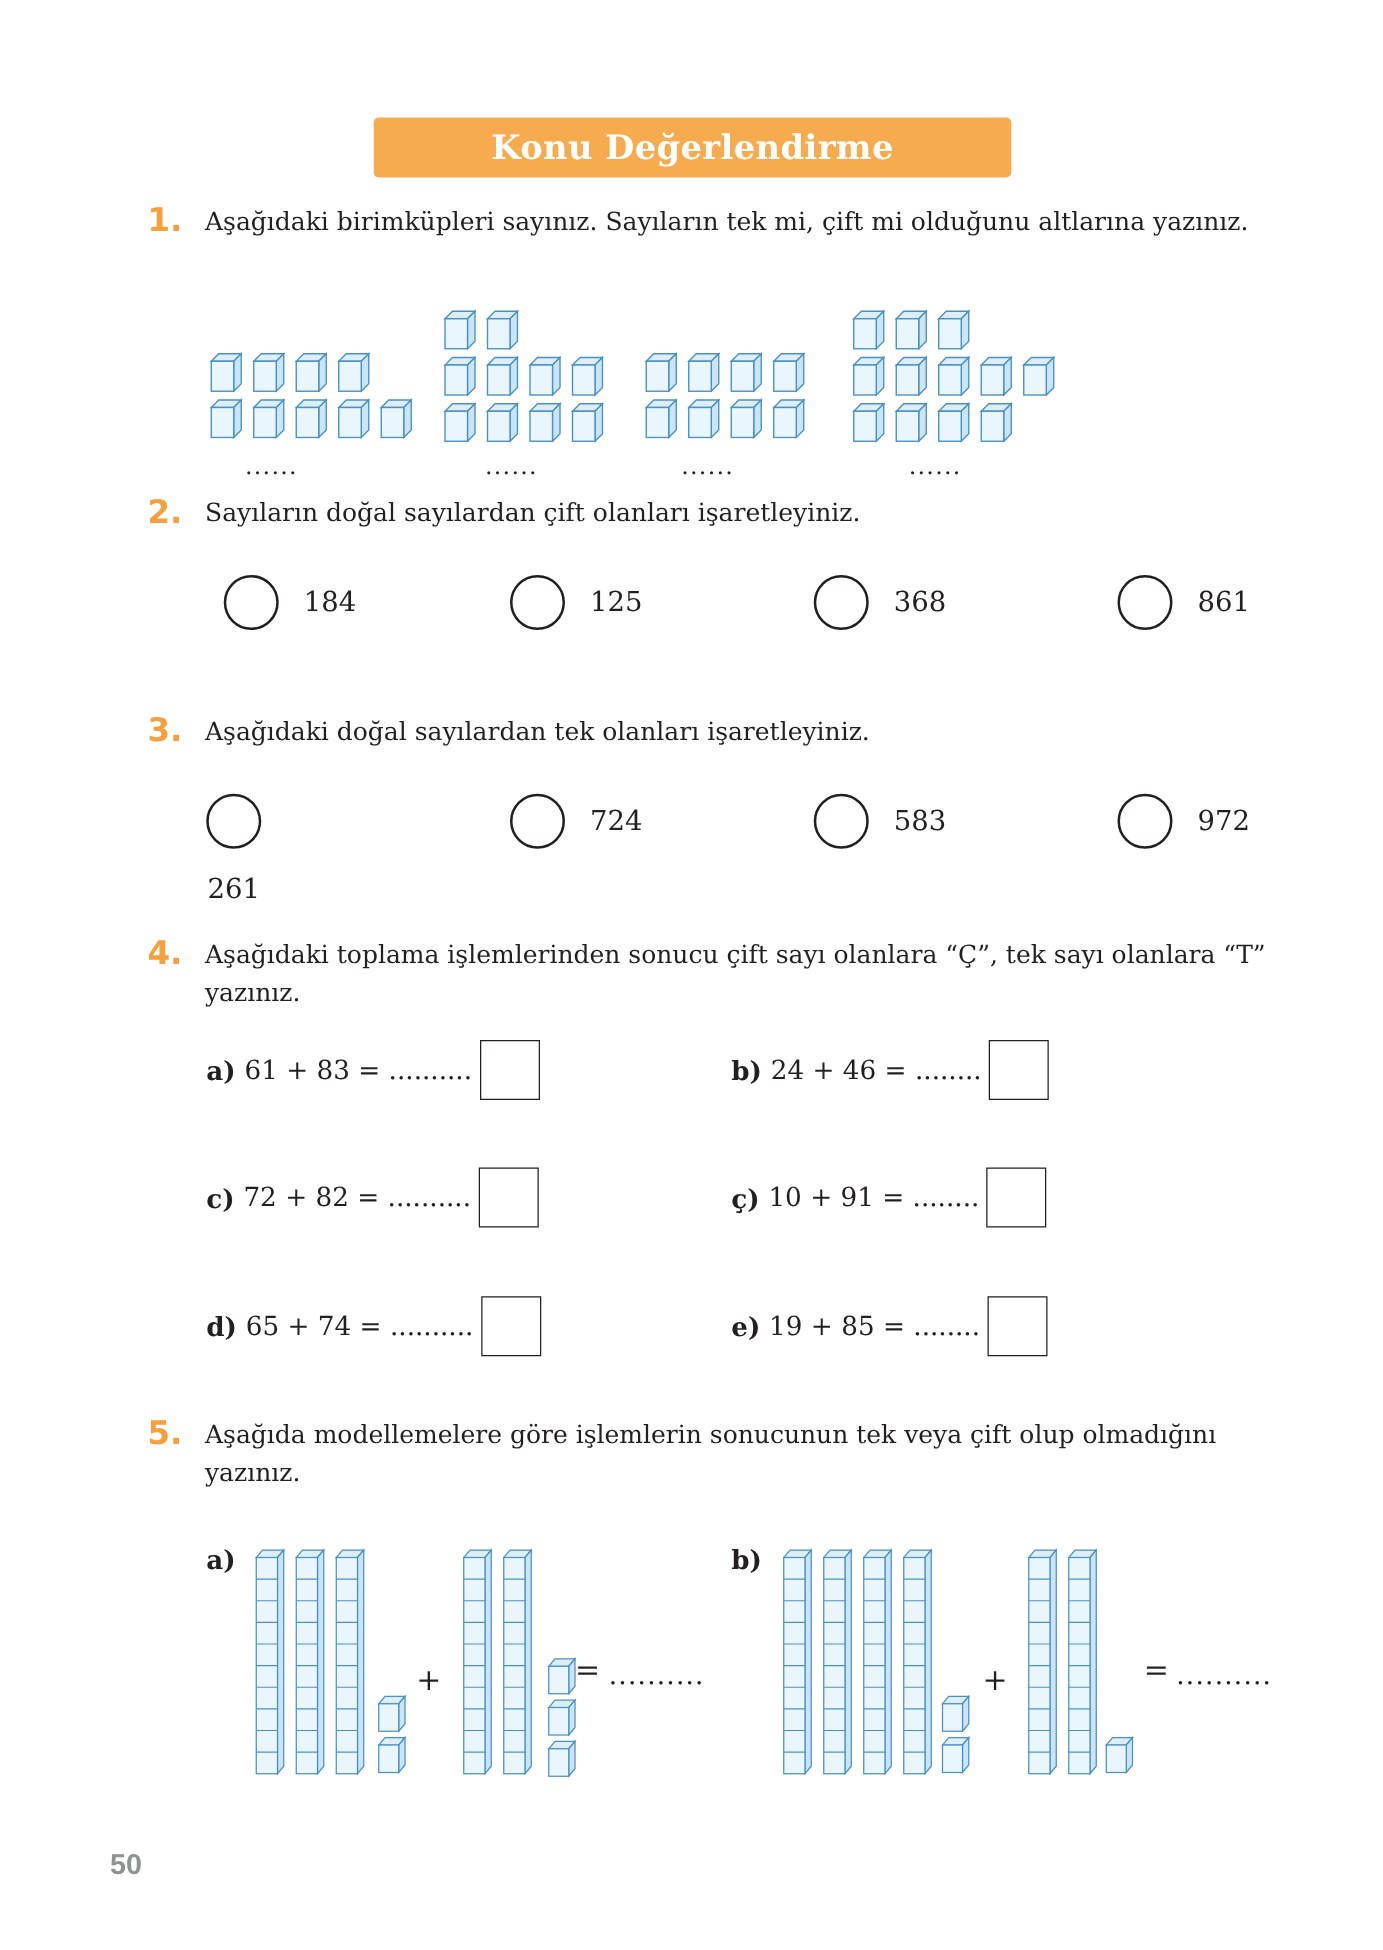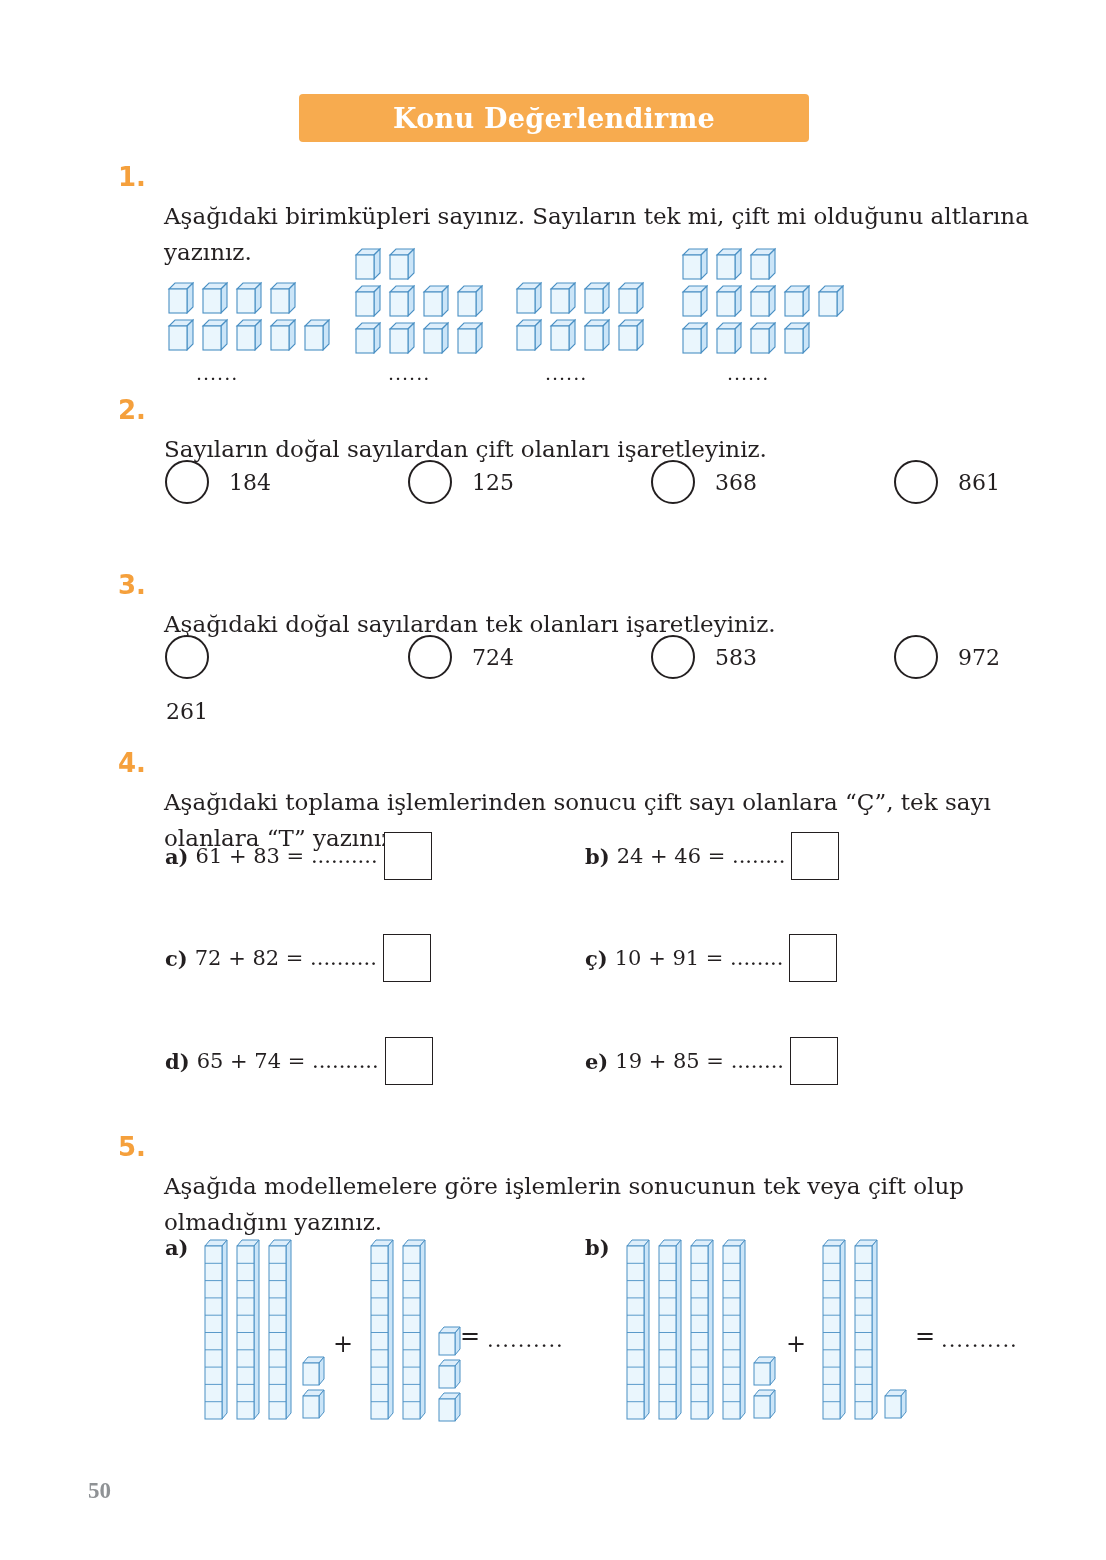--- a/index.html
+++ b/index.html
@@ -55,24 +55,23 @@
     width: 42px;
     text-align: left;
     font-family: "DejaVu Sans", sans-serif;
     font-weight: bold;
     font-size: 26px;
     color: #f5a03c;
   }
   .qtext {
     margin-left: 46px;
     font-family: "DejaVu Serif", serif;
-    font-size: 23px;
+    font-size: 20px;
     line-height: 1.55;
     color: #231f20;
-    margin-top: 37px;
   }
 
   
   .cubegroup {
     position: absolute;
   }
   .cuberow {
     display: flex;
     gap: 3px;
     margin-bottom: 3px;
@@ -171,21 +170,21 @@
     position: absolute;
     font-family: "DejaVu Serif", serif;
     font-size: 21px;
     letter-spacing: 1px;
   }
 
   .pagenum {
     position: absolute;
     left: 88px;
     top: 1478px;
-    font-family: Liberation Serif, serif;
+    font-family: Liberation Sans, sans-serif;
     font-weight: bold;
     font-size: 23px;
     color: #8f9295;
   }
 </style>
 </head>
 <body>
 
 <div class="page">
 
@@ -505,21 +504,21 @@
         </div>
     </div>
   </div>
   <span class="dots" style="left:727px; top:362px;">......</span>
 
   <div class="q" style="top:395px;">
     <span class="qnum">2.</span>
     <div class="qtext">Sayıların doğal sayılardan çift olanları işaretleyiniz.</div>
   </div>
   <div class="optrow" style="top:460px;">
-    <div class="opt" style="left:0px;">
+    <div class="opt" style="left:14px;">
       <span class="circle"></span>
       <span class="optnum">184</span>
     </div>
     <div class="opt" style="left:243px;text-align:center;">
       <span class="circle"></span>
       <span class="optnum">125</span>
     </div>
     <div class="opt" style="left:486px;">
       <span class="circle"></span>
       <span class="optnum">368</span>

